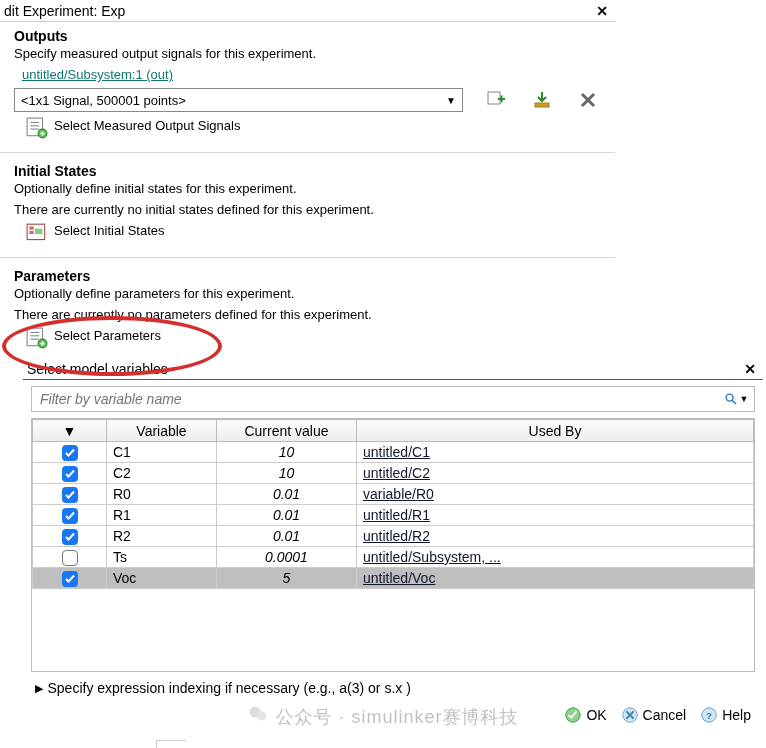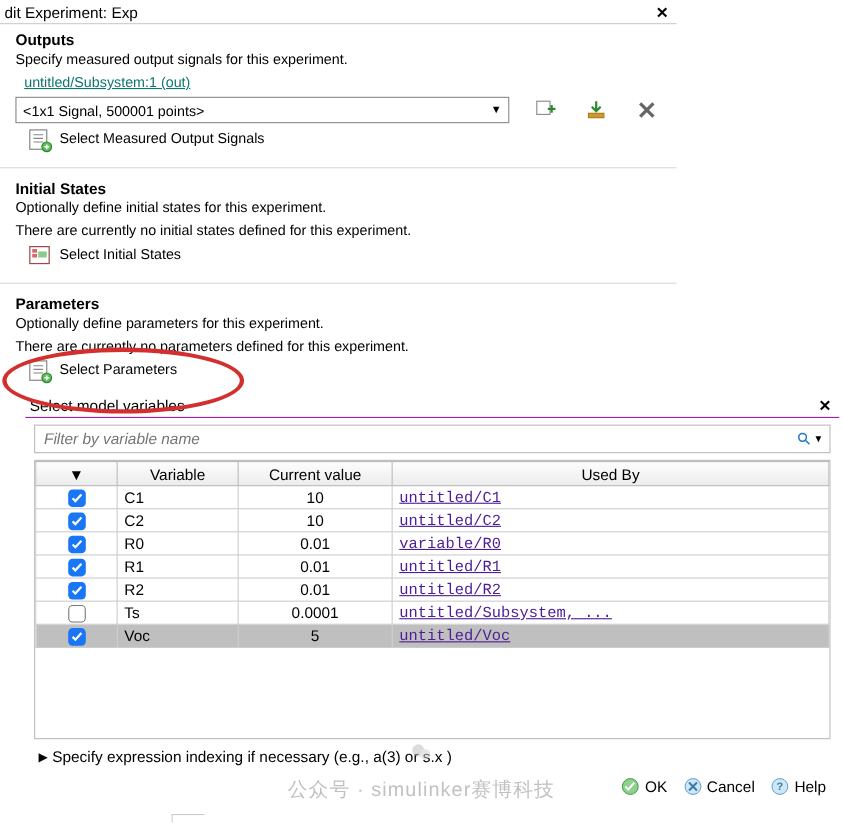--- a/index.html
+++ b/index.html
@@ -170,37 +170,37 @@
     border: 1px solid #ccc;
     padding: 1px 6px;
     height: 21px;
     background: #fff;
   }
   table.var-table tr.selected td {
     background: #bfbfbf;
   }
   table.var-table td.chk { text-align: center; width: 74px; }
   table.var-table td.var { width: 110px; }
-  table.var-table td.val { text-align: center; width: 140px; }
+  table.var-table td.val { text-align: center; width: 140px; font-style: italic; }
   table.var-table td.used { }
   .chkbox {
     width: 16px; height: 16px;
     display: inline-flex; align-items: center; justify-content: center;
     border-radius: 4px;
     vertical-align: middle;
   }
   .chkbox.checked {
     background: #1976f5;
   }
   .chkbox.checked svg { width: 12px; height: 12px; }
   .chkbox.unchecked {
     border: 1.5px solid #777;
     background: #fff;
   }
-  .used a { color: #4c1d95; text-decoration: underline; font-family: Liberation Mono, monospace; }
+  .used a { color: #0f172a; text-decoration: underline; }
   .expr-row {
     margin: 8px 12px 6px 12px;
     display: flex; align-items: center;
     gap: 4px;
     font-size: 14px;
   }
   .expr-row .tri {
     font-size: 11px;
   }
   .btn-row {
@@ -222,21 +222,21 @@
 
   .watermark {
     position: absolute;
     bottom: 18px;
     left: 0; width: 100%;
     text-align: center;
     font-size: 18px;
     color: rgba(150,150,150,0.6);
     letter-spacing: 1px;
     pointer-events: none;
-    display:flex; align-items:center; justify-content:center; gap:6px;flex-direction:column;
+    display:flex; align-items:center; justify-content:center; gap:6px;
   }
   .watermark .wm-icon svg { width:22px; height:22px; opacity:0.5; }
 
   .bottom-stub {
     position: absolute;
     bottom: 0; left: 156px;
     width: 30px;
     border-top: 1px solid #ccc;
     border-left: 1px solid #ccc;
     height: 8px;

